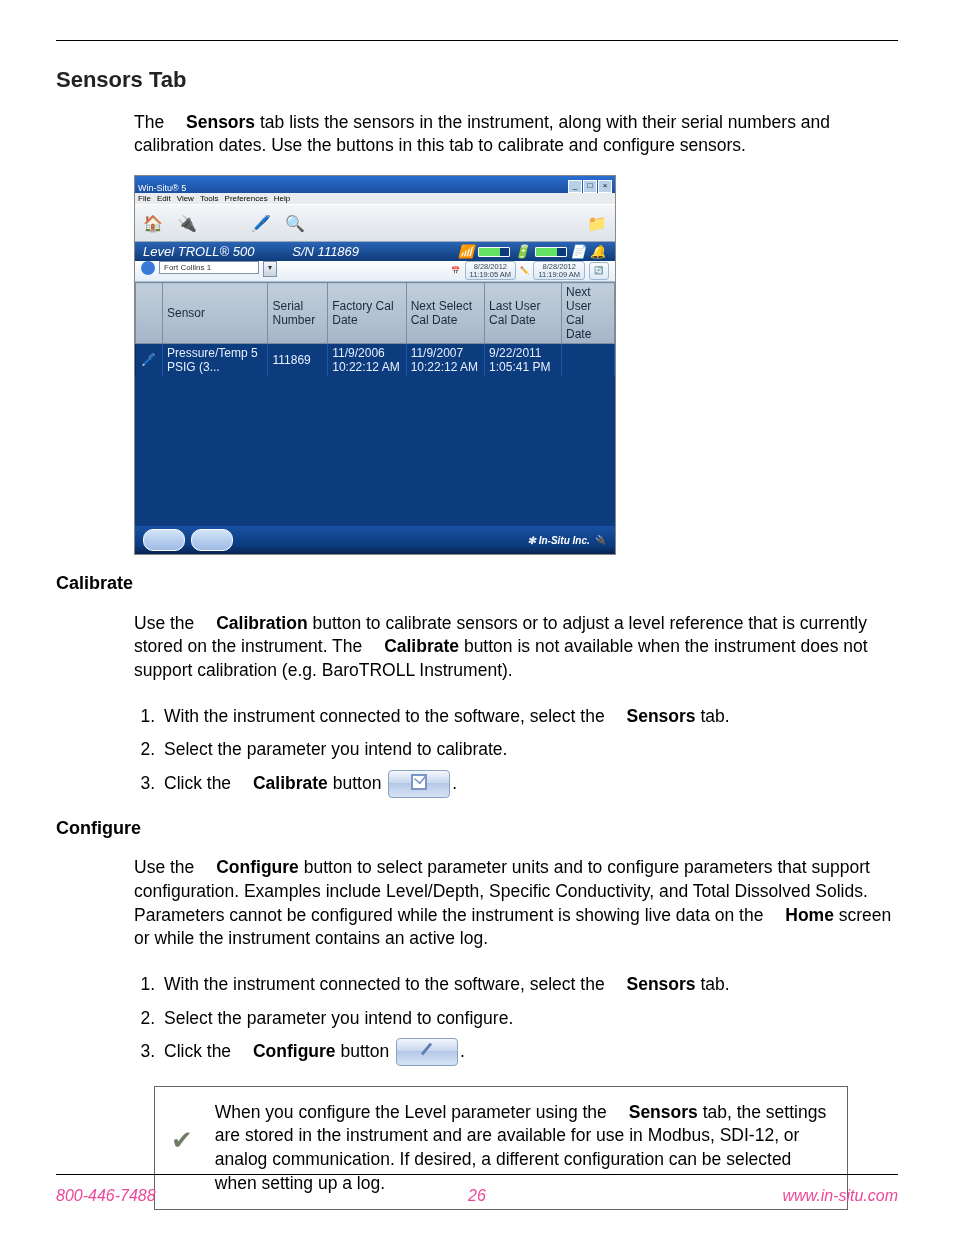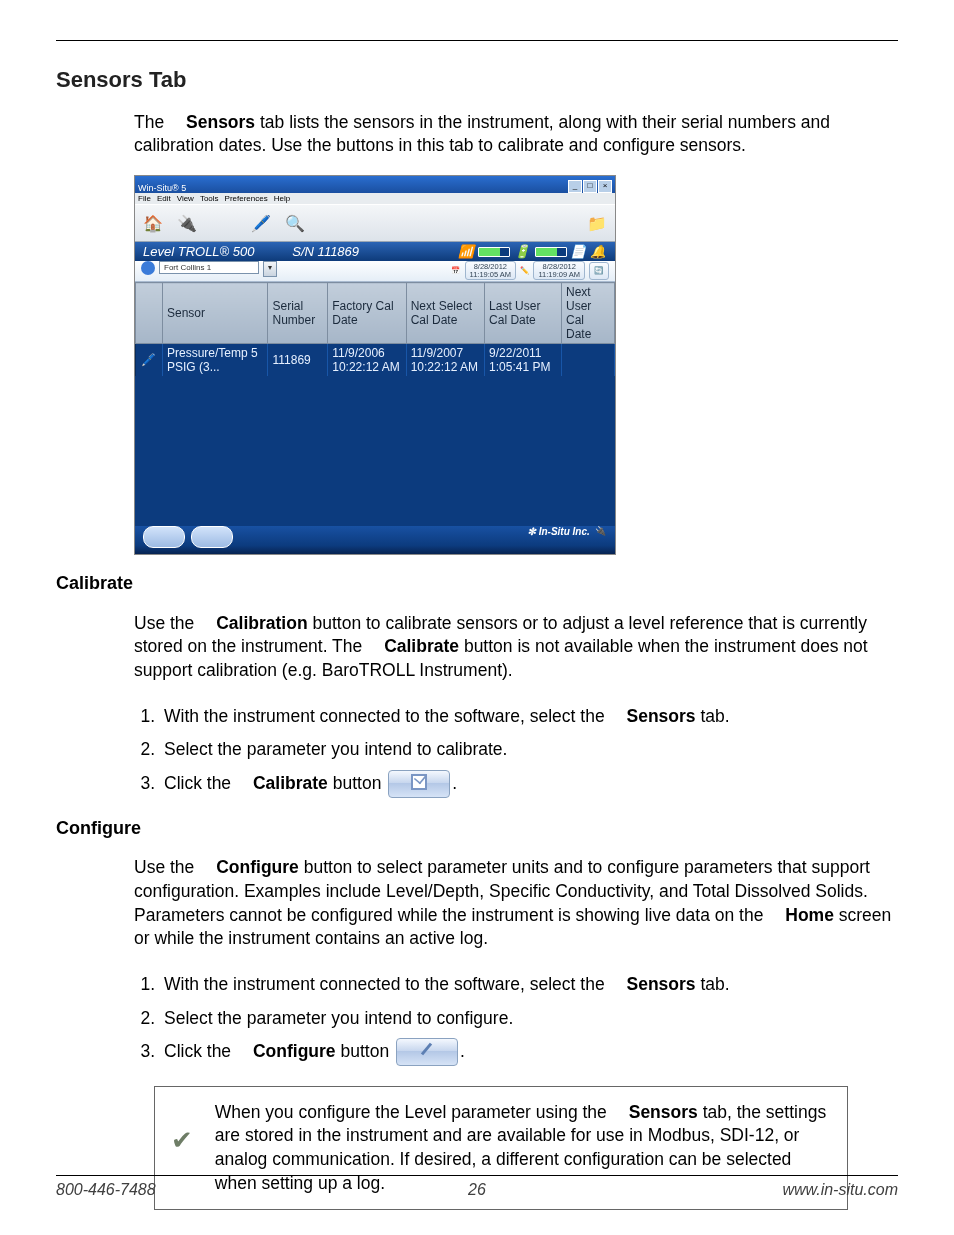--- a/index.html
+++ b/index.html
@@ -199,21 +199,21 @@
     background: #0c3b7e;
   }
   .app table.grid th.row-ico { width:18px; }
 
   .app .filler { height: 150px; background: #0c3b7e; }
 
   .app .statusbar {
     height: 28px;
     background: linear-gradient(#1851a3, #0c3b7e 70%, #072352);
     display:flex;
-    align-items:flex-start;
+    align-items:center;
     padding:0 8px;
   }
   .app .statusbar .sb-btn {
     width: 40px;
     height: 20px;
     border-radius: 10px;
     background: linear-gradient(#d2e3fa,#9dbbe4);
     border:1px solid #fff;
     display:inline-flex;
     align-items:center;
@@ -292,27 +292,27 @@
   .notebox .checkmark {
     color:#6e7d66;
     font-size:26px;
     margin-top:22px;
   }
   .notebox .note-text { flex:1; }
 
   
   .footer {
     position:absolute;
-    left:56px; right:56px; bottom:36px;
+    left:56px; right:56px; bottom:30px;
     border-top:1px solid #000;
-    padding-top:5px;
+    padding-top:12px;
     display:flex;
     font-size:16px;
     font-style:italic;
-    color:#404040;
+    color:#ec4899;
   }
   .footer .fl { flex:1; text-align:left; }
   .footer .fc { flex:1; text-align:center; }
   .footer .fr { flex:1; text-align:right; }
 
   b { font-weight:bold;margin-left:17px; }
 
   .strong-sans b { font-family: Arial, Helvetica, sans-serif; }
 </style>
 </head>

